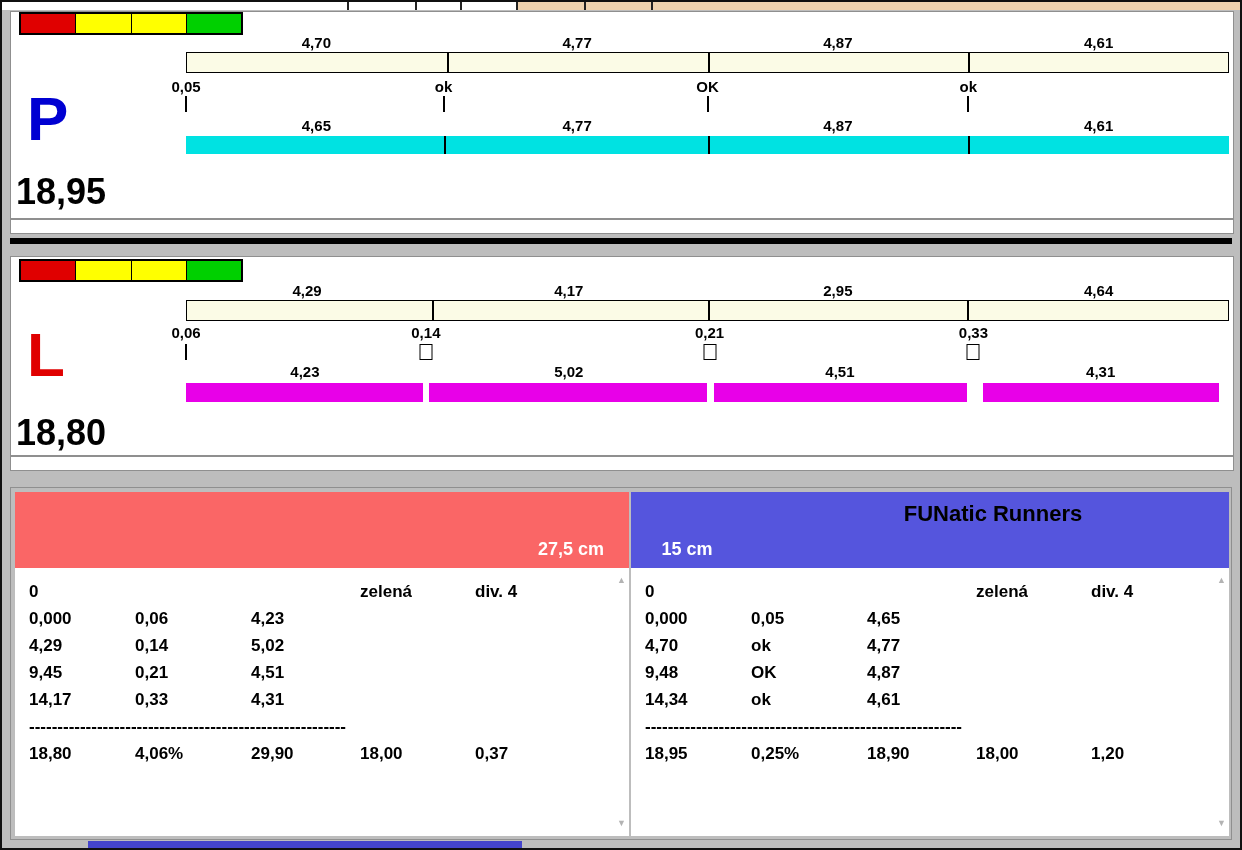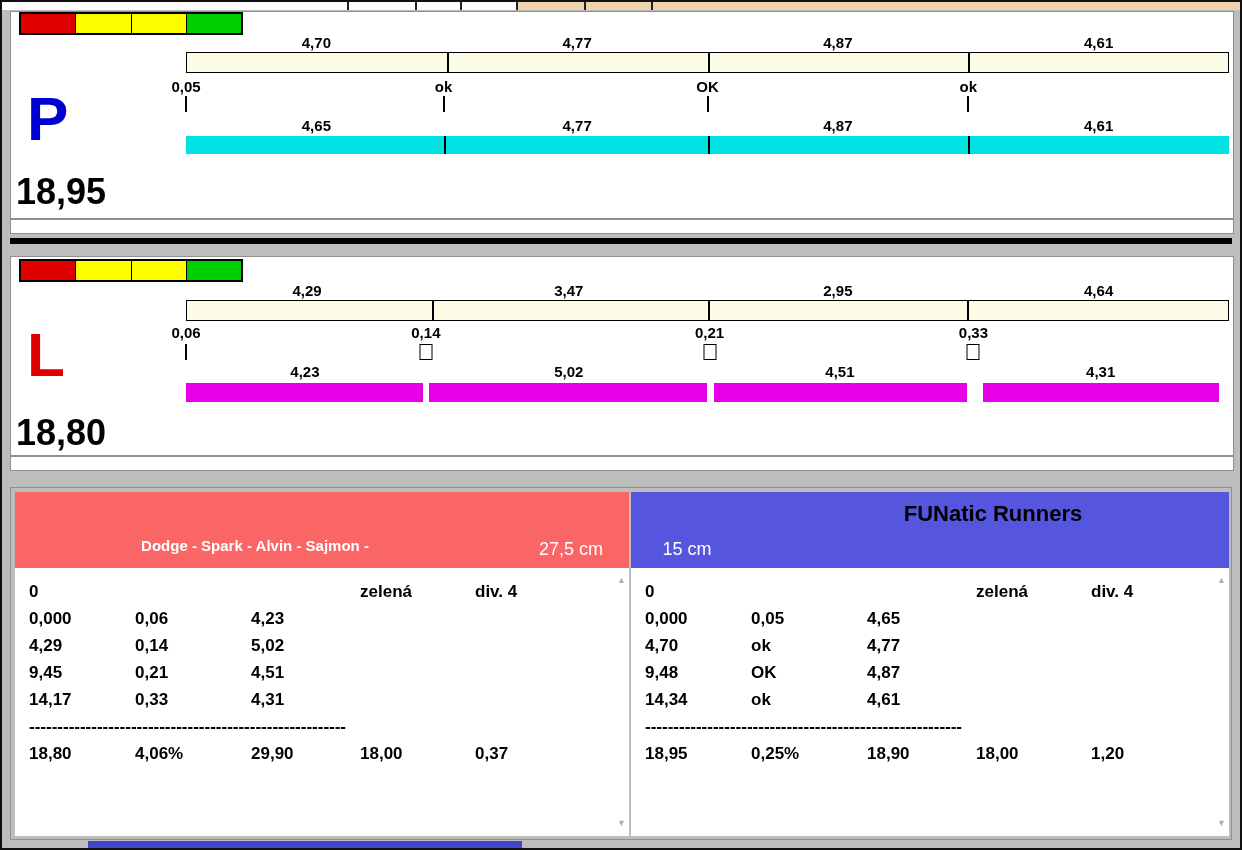--- a/index.html
+++ b/index.html
@@ -33,21 +33,21 @@
   .tickrow .sq{position:absolute;top:0;width:13px;height:16px;background:#fff;border:1px solid #000;transform:translateX(-50%);box-sizing:border-box;}
 
   .lane-letter{position:absolute;left:16px;font-size:62px;font-weight:bold;line-height:1;}
   .lane-total{position:absolute;left:5px;font-size:36px;font-weight:bold;color:#000;line-height:1;}
 
   
   .bottom-panel{position:absolute;left:8px;top:485px;width:1222px;height:353px;background:#bdbdbd;border:1px solid #8f8f8f;box-sizing:border-box;}
   .team-header{position:absolute;top:4px;height:76px;}
   .team-title{position:absolute;top:9px;font-size:22px;font-weight:bold;color:#000;text-align:center;white-space:nowrap;}
   .team-members{position:absolute;top:45px;font-size:15px;font-weight:bold;color:#fff;text-align:center;white-space:nowrap;}
-  .cm-label{position:absolute;top:47px;font-size:18px;font-weight:normal;color:#fff;text-align:center;white-space:nowrap;}
+  .cm-label{position:absolute;top:47px;font-size:18px;font-weight:bold;color:#fff;text-align:center;white-space:nowrap;}
   .timestamp-box{position:absolute;left:484px;top:6px;width:264px;height:28px;background:#fff;border:1px solid #7a7a7a;
                  box-sizing:border-box;font-size:20px;color:#000;text-align:center;line-height:26px;}
 
   .table-panel{position:absolute;top:80px;height:268px;background:#fff;}
   .trow{position:absolute;left:0;right:0;height:24px;}
   .trow .c{position:absolute;font-size:17px;font-weight:bold;color:#000;white-space:nowrap;}
   .c1{left:14px}.c2{left:120px}.c3{left:236px}.c4{left:345px}.c5{left:460px}
   .scroll-btn{position:absolute;right:3px;color:#b3b3b3;font-size:9px;line-height:9px;cursor:default;}
   .scroll-btn.up{top:8px}.scroll-btn.down{bottom:8px}
 
@@ -126,21 +126,21 @@
   <section class="lane" style="top:254px;height:198px">
     <div class="lights" style="left:8px;top:2px">
       <span class="light" style="background: rgb(224, 0, 0);"></span>
       <span class="light" style="background: rgb(255, 255, 0);"></span>
       <span class="light" style="background: rgb(255, 255, 0);"></span>
       <span class="light" style="background: rgb(0, 208, 0);"></span>
     </div>
 
     <div class="row" style="top:25px">
       <span class="lbl" style="left:11.6%">4,29</span>
-      <span class="lbl" style="left:36.7%">3,47</span>
+      <span class="lbl" style="left:36.7%">4,17</span>
       <span class="lbl" style="left:62.5%">2,95</span>
       <span class="lbl" style="left:87.5%">4,64</span>
     </div>
 
     <div class="bar track" style="top: 43px; background: rgb(251, 251, 230);">
       <i class="vdiv" style="left:23.5%"></i>
       <i class="vdiv" style="left:50%"></i>
       <i class="vdiv" style="left:74.9%"></i>
     </div>
 
@@ -173,21 +173,20 @@
     </div>
 
     <div class="lane-letter" style="top: 67px; color: rgb(224, 0, 0);">L</div>
     <div class="lane-total" style="top:158px">18,80</div>
   </section>
   <div class="lane-strip" style="top:454px"></div>
 
   <div class="bottom-panel">
 
     <div class="team-header" style="left: 4px; width: 614px; background: rgb(250, 102, 102);">
-      <div class="team-members" style="left:0;width:480px">Dodge - Spark - Alvin - Sajmon -</div>
       <div class="cm-label" style="left:500px;width:112px">27,5 cm</div>
     </div>
 
     <div class="team-header" style="left: 620px; width: 598px; background: rgb(85, 85, 221);">
       <div class="team-title" style="left:122px;width:480px">FUNatic Runners</div>
       <div class="cm-label" style="left:14px;width:84px">15 cm</div>
     </div>
 
 
     <div class="table-panel" style="left:4px;width:614px">

